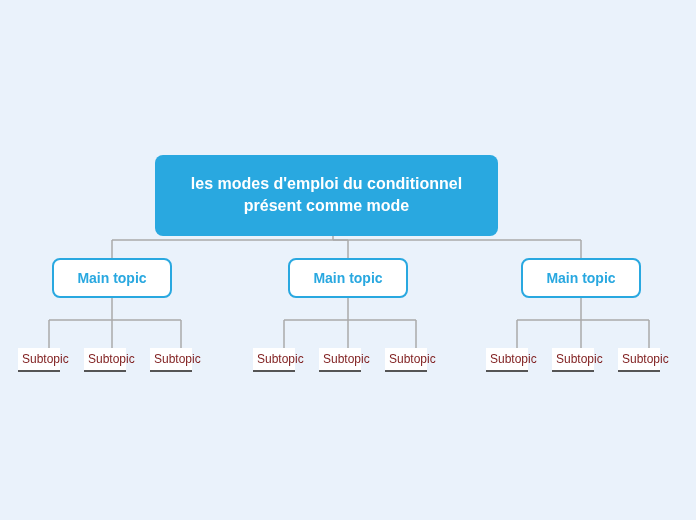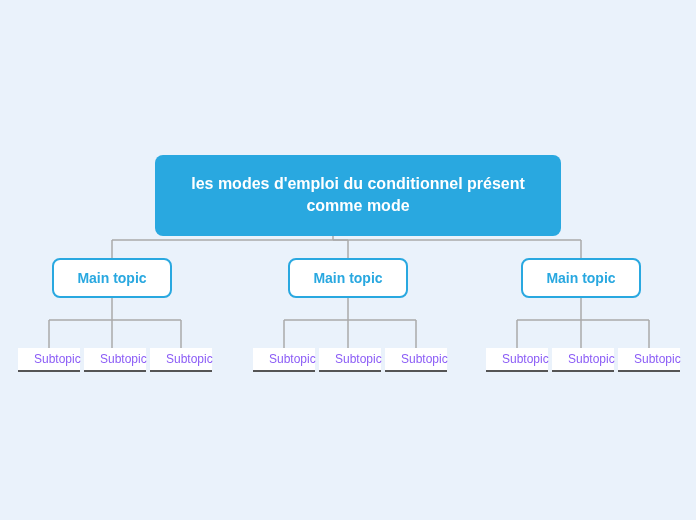--- a/index.html
+++ b/index.html
@@ -25,21 +25,21 @@
       left: 0;
       width: 696px;
       height: 520px;
       pointer-events: none;
     }
 
     .root-node {
       position: absolute;
       top: 155px;
       left: 155px;
-      width: 406px;
+      width: 343px;
       background: #29a8e0;
       border-radius: 8px;
       padding: 18px 24px;
       text-align: center;
       color: white;
       font-size: 16px;
       font-weight: bold;
       line-height: 1.4;
     }
 
@@ -68,25 +68,25 @@
 
     .main-topic-3 {
       top: 258px;
       left: 521px;
     }
 
     .subtopic {
       position: absolute;
       background: white;
       border-bottom: 2px solid #555;
-      color: #8b5cf6;
+      color: #7f1d1d;
       font-size: 12px;
-      padding: 4px 16px;
+      padding: 4px 4px;
       text-align: center;
-      width: 62px;
+      width: 42px;
     }
 
     
     .st1-1 { top: 348px; left: 18px; }
     .st1-2 { top: 348px; left: 84px; }
     .st1-3 { top: 348px; left: 150px; }
 
     
     .st2-1 { top: 348px; left: 253px; }
     .st2-2 { top: 348px; left: 319px; }

